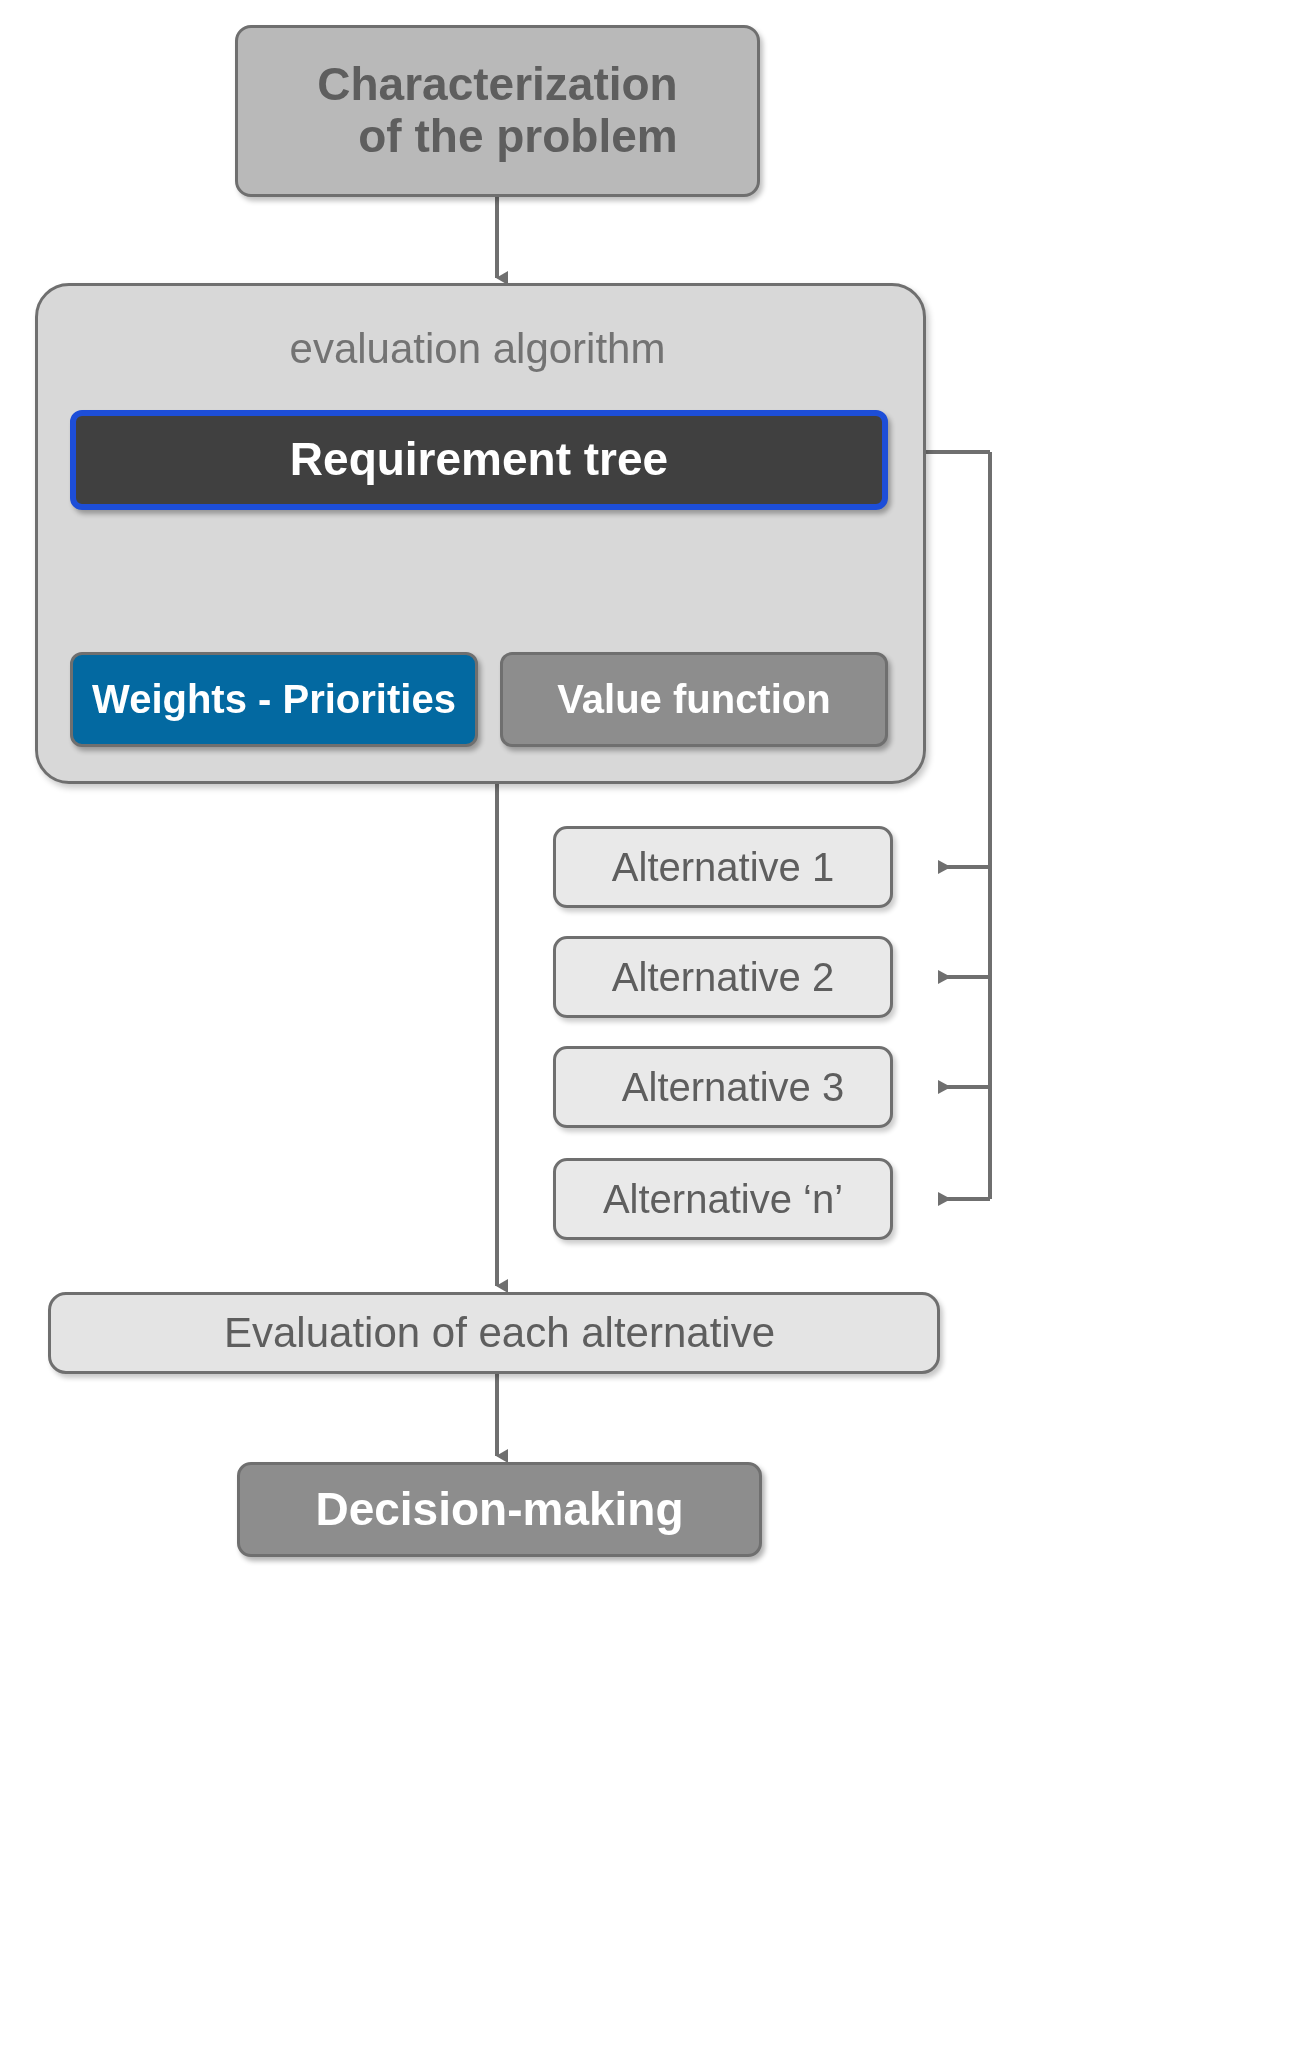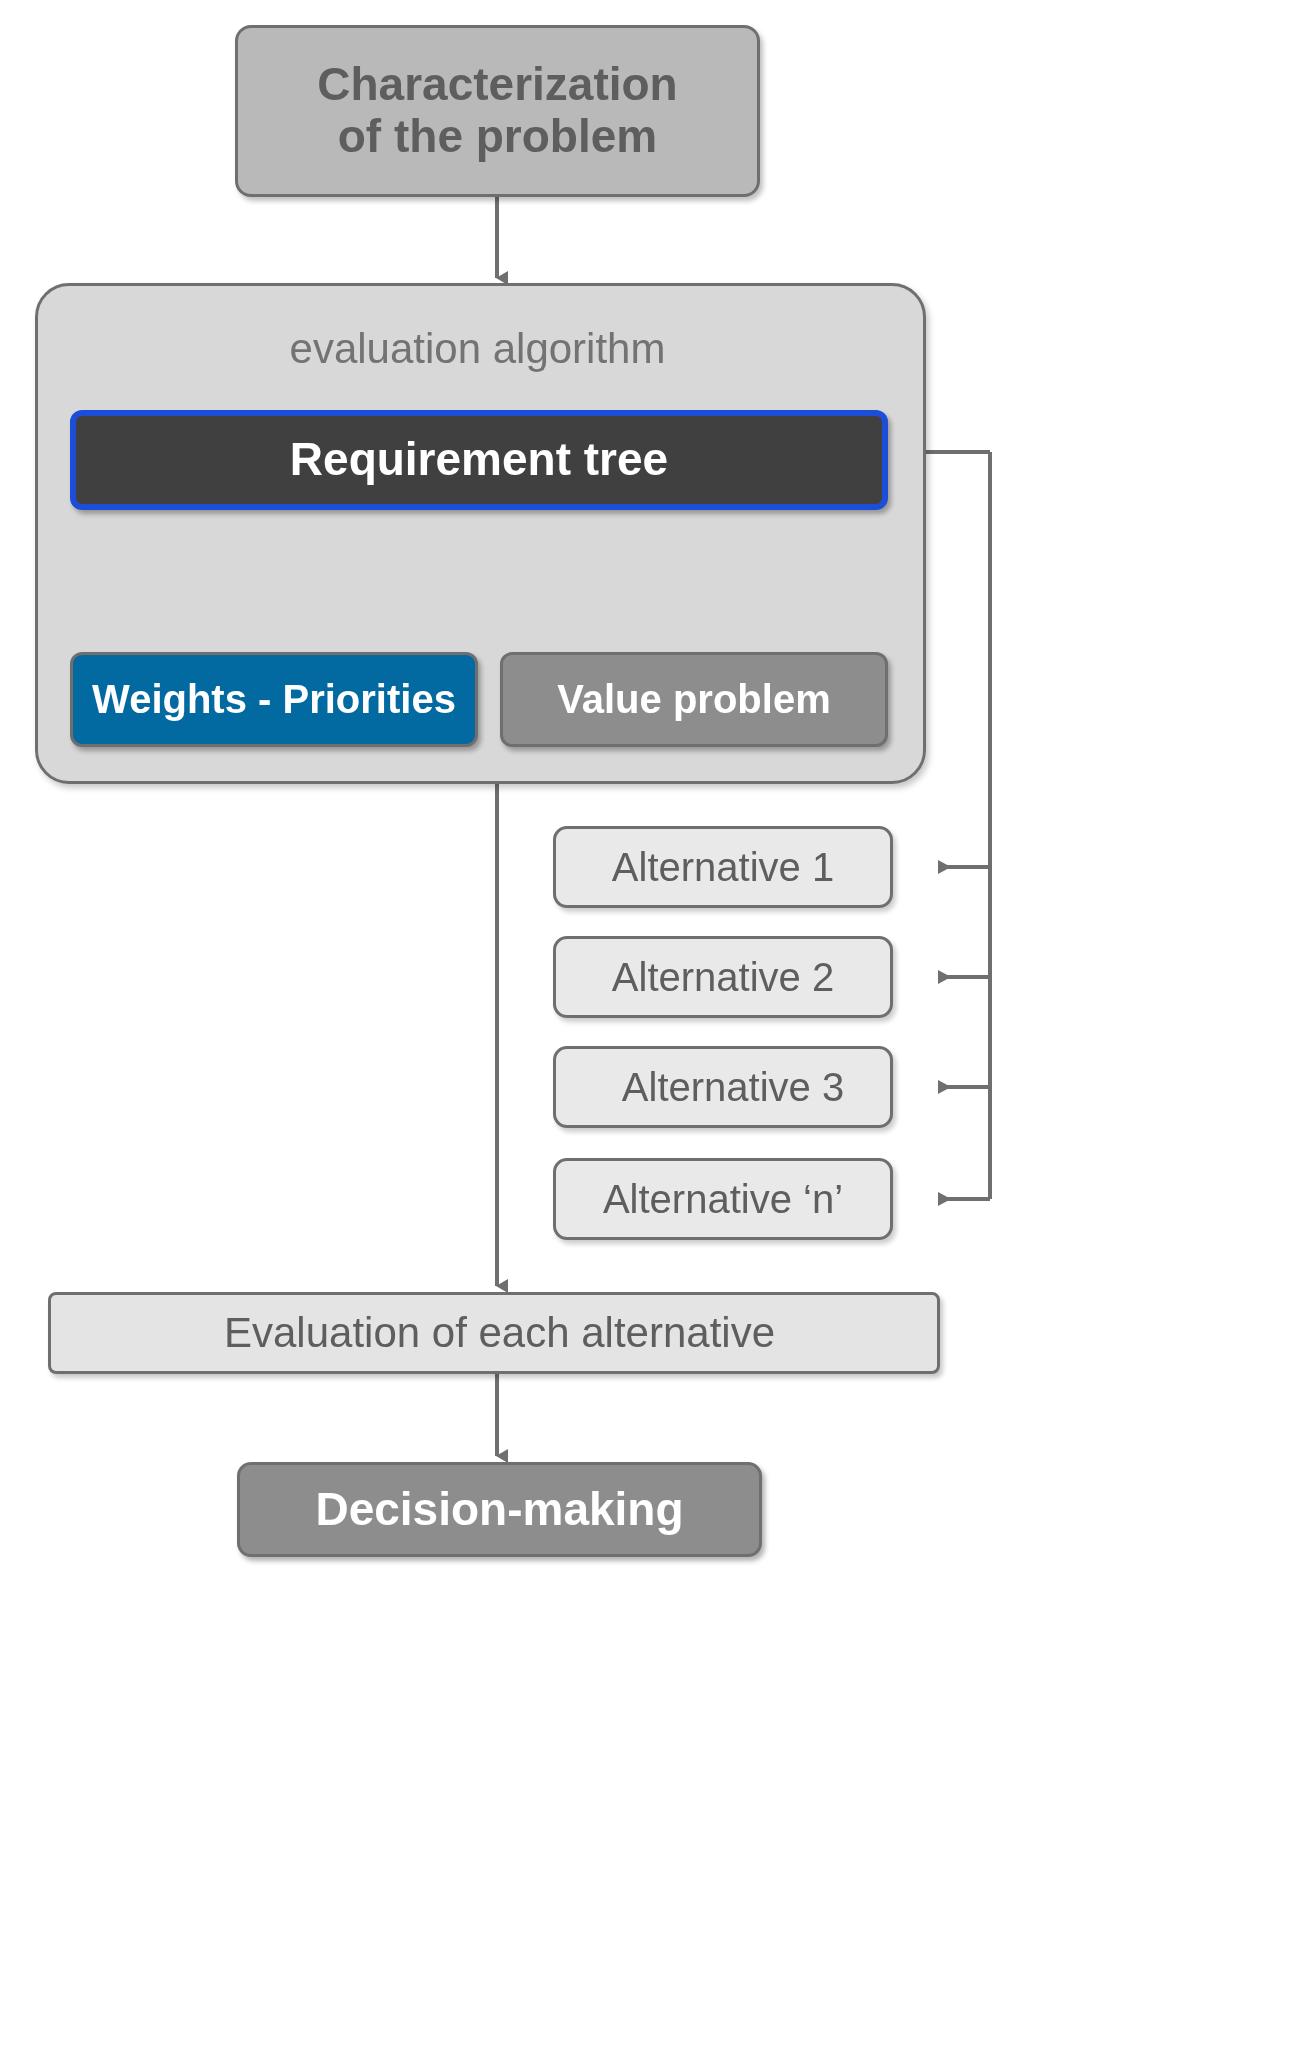--- a/index.html
+++ b/index.html
@@ -8,20 +8,21 @@
 
   .box{position:absolute;box-sizing:border-box;display:flex;align-items:center;
        justify-content:center;text-align:center;line-height:1.12;}
 
   
   #box-characterization{
     left:235px; top:25px; width:525px; height:172px;
     background:#b9b9b9; border:3px solid #6f6f6f; border-radius:16px;
     color:#5e5e5e; font-size:46px; font-weight:bold;
     box-shadow:3px 4px 5px rgba(0,0,0,.25);
+    text-align:right;
   }
 
   
   #container-evalalgo{
     position:absolute; left:35px; top:283px; width:885px; height:495px;
     background:#d8d8d8; border:3px solid #6f6f6f; border-radius:34px;
     box-shadow:3px 4px 6px rgba(0,0,0,.22);
   }
   #label-evalalgo{
     position:absolute; left:35px; top:318px; width:885px; height:62px;
@@ -56,21 +57,21 @@
     box-shadow:3px 4px 5px rgba(0,0,0,.2);
   }
   #alt-1{top:826px;}
   #alt-2{top:936px;}
   #alt-3{top:1046px;padding-left:20px;}
   #alt-4{top:1158px;}
 
   
   #box-evaluation{
     left:48px; top:1292px; width:892px; height:82px;
-    background:#e4e4e4; border:3px solid #6f6f6f; border-radius:8px;
+    background:#e4e4e4; border:3px solid #6f6f6f; border-radius:18px;
     color:#5e5e5e; font-size:42px; font-weight:normal;
     box-shadow:3px 4px 5px rgba(0,0,0,.22);
     padding-left:11px;
   }
   #box-decision{
     left:237px; top:1462px; width:525px; height:95px;
     background:#8d8d8d; border:3px solid #6f6f6f; border-radius:14px;
     color:#ffffff; font-size:46px; font-weight:bold;
     box-shadow:3px 4px 5px rgba(0,0,0,.3);
   }
@@ -119,21 +120,21 @@
     </span>
   </div>
 
   <div id="container-evalalgo"></div>
   <div id="label-evalalgo">evaluation algorithm</div>
 
   <div class="box" id="box-reqtree">Requirement tree</div>
 
   <div class="box" id="box-weights">Weights - Priorities</div>
 
-  <div class="box" id="box-valuefn">Value problem</div>
+  <div class="box" id="box-valuefn">Value function</div>
 
   <div class="box alt" id="alt-1">Alternative 1</div>
   <div class="box alt" id="alt-2">Alternative 2</div>
   <div class="box alt" id="alt-3">Alternative 3</div>
   <div class="box alt" id="alt-4">Alternative ‘n’</div>
 
   <div class="box" id="box-evaluation">Evaluation of each alternative</div>
 
   <div class="box" id="box-decision">Decision-making</div>
 

